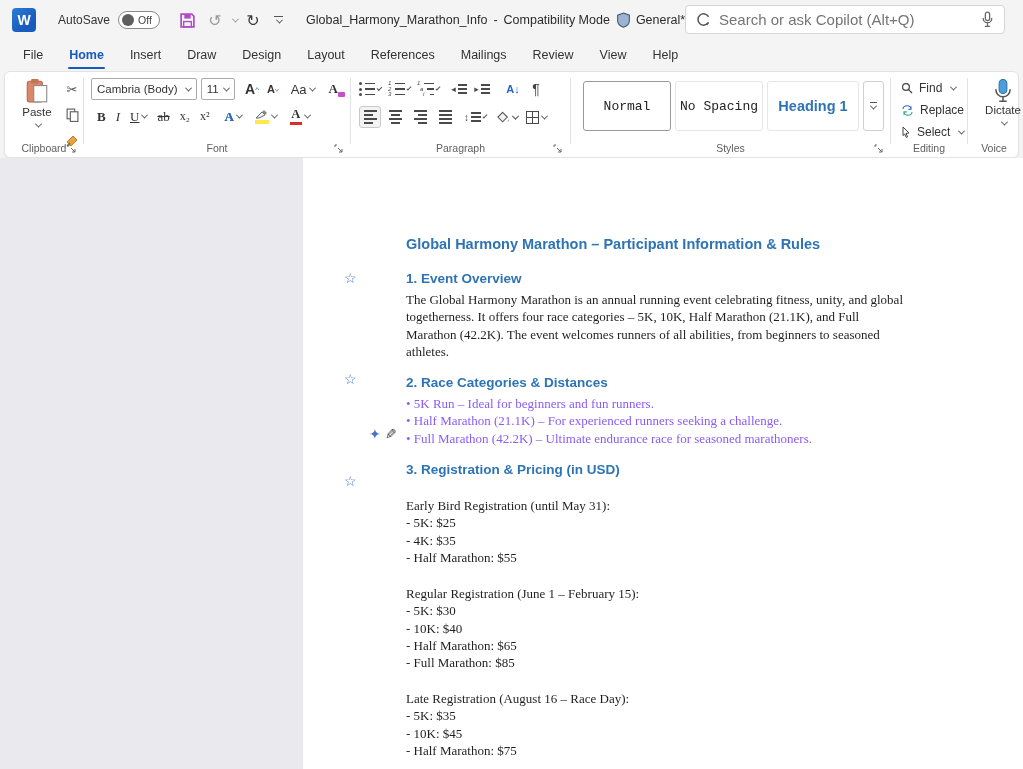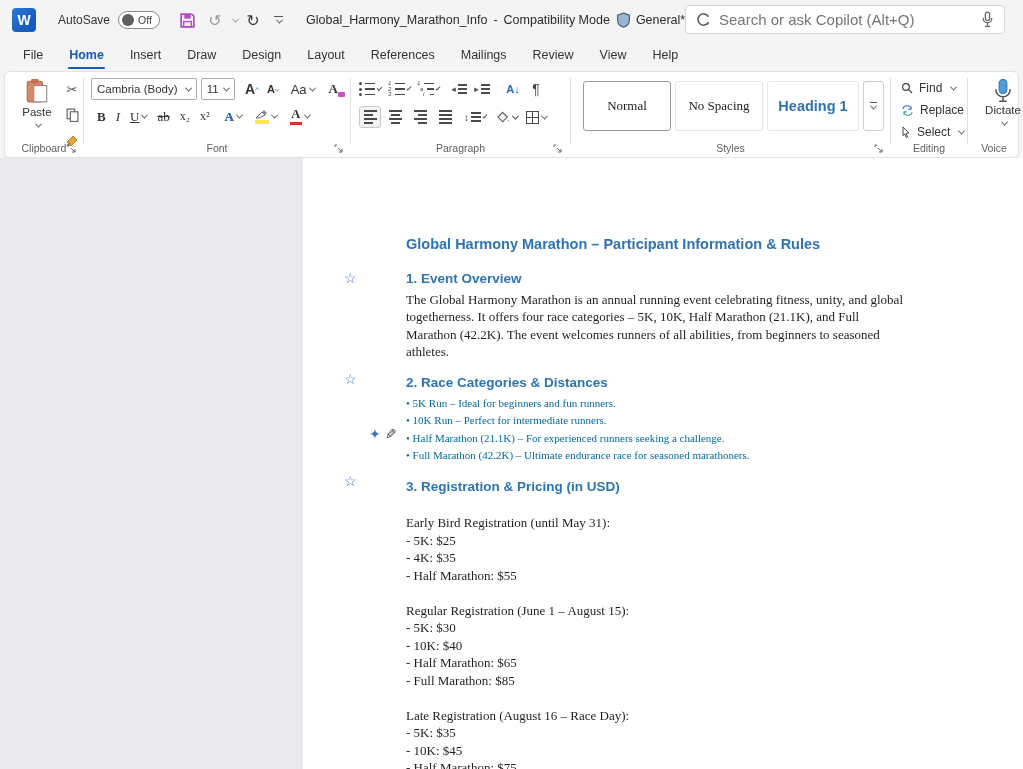--- a/index.html
+++ b/index.html
@@ -92,21 +92,21 @@
   .indicon { display:flex; align-items:center; gap:2px; }
   .indarrow { font-size:9px; color:#4a4a4a; }
   .grid4 { width:13px; height:13px; border:1px solid #4a4a4a; position:relative; }
   .grid4::before { content:""; position:absolute; left:50%; top:0; bottom:0; width:1px; background:#4a4a4a; }
   .grid4::after { content:""; position:absolute; top:50%; left:0; right:0; height:1px; background:#4a4a4a; }
 
   
   .stylecard { position:absolute; top:9px; height:50px; background:#fff; border:1px solid #e6e6e6;
     border-radius:3px; display:flex; align-items:center; justify-content:center; font-size:13px; color:#222; }
   .stylecard.sel { border:1.5px solid #9a9a9a; box-shadow:inset 0 0 0 1px #fff; }
-  .stylecard .serif { font-family:Liberation Serif, serif; }
+  .stylecard .serif { font-family:Liberation Mono, monospace; }
   .stylecard .h1p { color:#2E74B5; font-weight:bold; font-size:14.5px; }
   .morestyles { position:absolute; top:9px; height:50px; width:21px; border:1px solid #cfcfcf;
     border-radius:3px; display:flex; align-items:center; justify-content:center; flex-direction:column; background:#fff; }
   .morestyles .bar { width:7px; height:1.2px; background:#555; margin-bottom:2px; }
 
   
   .edit-item { display:flex; align-items:center; gap:6px; font-size:12px; color:#333; height:20px; margin:2px 0; }
 
   
   .dictate { position:absolute; left:8px; top:6px; width:54px; text-align:center; font-size:11.5px; color:#333; }
@@ -114,21 +114,21 @@
   
   .docarea { position:absolute; left:0; top:158px; width:1023px; height:611px; background:#e9e9ee; }
   .page { position:absolute; left:303px; top:0; width:720px; height:611px; background:#fff; overflow:hidden; }
   .margin-icons span { position:absolute; left:41px; font-size:14px; color:#4472C4; }
   .content { position:absolute; left:103px; top:76px; width:505px; }
   .doc-h1 { font-size:14.5px; font-weight:bold; color:#2E74B5; line-height:20px; }
   .doc-h2 { font-size:13.5px; font-weight:bold; color:#2E74B5; margin-top:15px; line-height:16px; }
   .doc-p { font-family:Liberation Serif, serif; font-size:13px; color:#1f1f1f;
     line-height:17.3px; margin-top:4px; }
   .doc-ul { margin-top:4px; }
-  .doc-ul div { font-family:"Liberation Serif", serif; font-size:11px; color:#0369a1; line-height:17.3px; }
+  .doc-ul div { font-family:"Liberation Serif", serif; font-size:13px; color:#8b5cf6; line-height:17.3px; }
   .doc-ul div::before { content:"• "; }
   .pblock { margin-top:13px; }
   .pblock.first { margin-top:19px; }
   .pblock div { font-family:"Liberation Serif", serif; font-size:13px; color:#1f1f1f; line-height:17.4px; }
   .pen-icon { transform:scaleX(-1); display:inline-block; color:#3a3a3a !important; }
   .spark { position:absolute; font-size:7px; color:#3a3a3a; }
   svg { display:block; }
 </style>
 </head>
 <body>
@@ -521,36 +521,35 @@
 
     <div class="content">
       <div class="doc-h1">Global Harmony Marathon – Participant Information &amp; Rules</div>
 
       <div class="doc-h2" style="margin-top:17px">1. Event Overview</div>
       <div class="doc-p">The Global Harmony Marathon is an annual running event celebrating fitness, unity, and global togetherness. It offers four race categories – 5K, 10K, Half Marathon (21.1K), and Full Marathon (42.2K). The event welcomes runners of all abilities, from beginners to seasoned athletes.</div>
 
       <div class="doc-h2">2. Race Categories &amp; Distances</div>
       <div class="doc-ul">
         <div>5K Run – Ideal for beginners and fun runners.</div>
-        <div>10K Run – Perfect for intermediate runners.</div>
         <div>Half Marathon (21.1K) – For experienced runners seeking a challenge.</div>
         <div>Full Marathon (42.2K) – Ultimate endurance race for seasoned marathoners.</div>
       </div>
 
       <div class="doc-h2">3. Registration &amp; Pricing (in USD)</div>
 
       <div class="pblock first">
         <div>Early Bird Registration (until May 31):</div>
         <div>- 5K: $25</div>
         <div>- 4K: $35</div>
         <div>- Half Marathon: $55</div>
       </div>
 
       <div class="pblock" style="margin-top:18px">
-        <div>Regular Registration (June 1 – August 15):</div>
+        <div>Regular Registration (June 1 – February 15):</div>
         <div>- 5K: $30</div>
         <div>- 10K: $40</div>
         <div>- Half Marathon: $65</div>
         <div>- Full Marathon: $85</div>
       </div>
 
       <div class="pblock" style="margin-top:18px">
         <div>Late Registration (August 16 – Race Day):</div>
         <div>- 5K: $35</div>
         <div>- 10K: $45</div>

